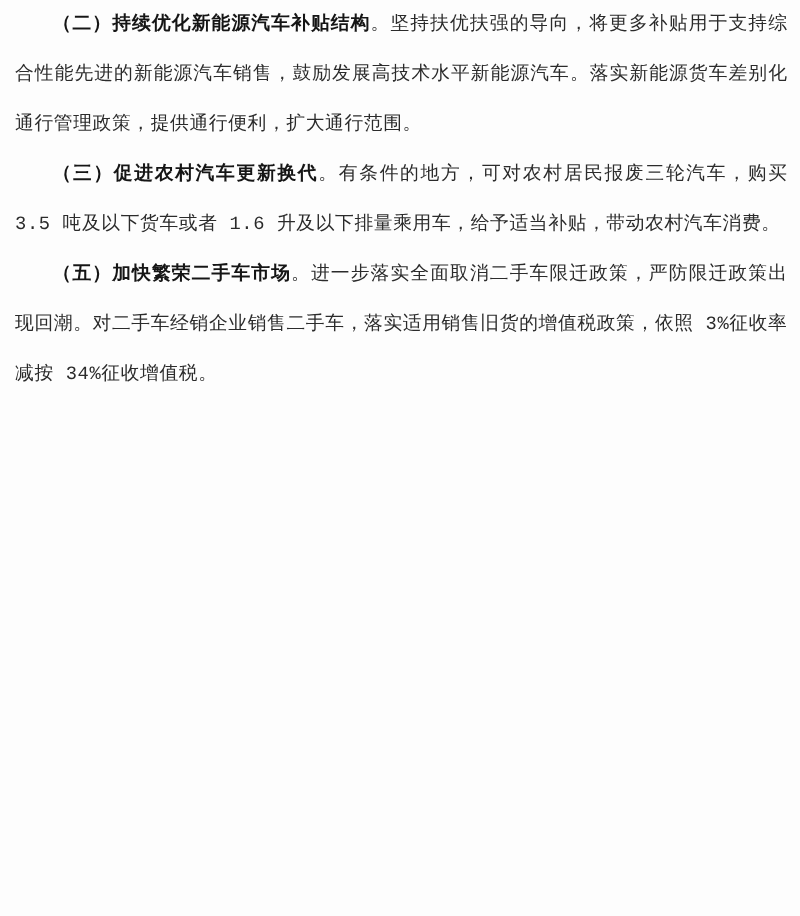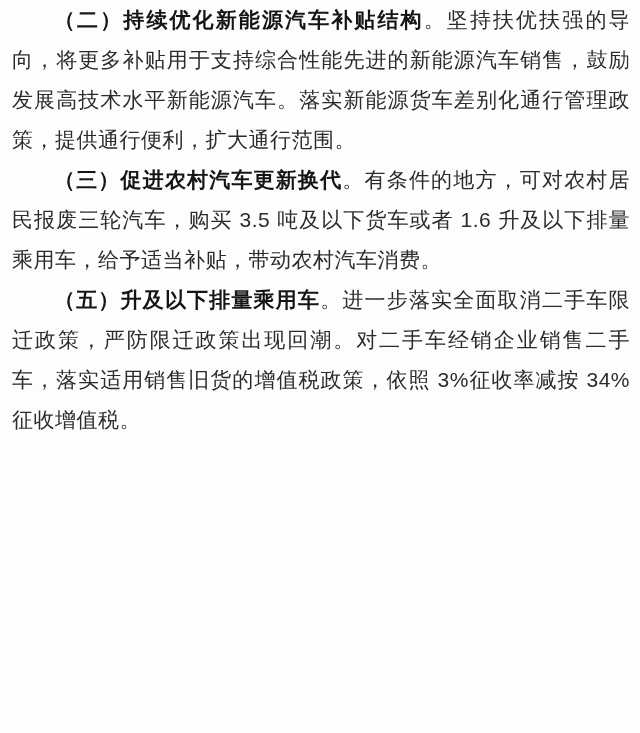--- a/index.html
+++ b/index.html
@@ -8,22 +8,22 @@
     background: #ffffff;
   }
   .page {
     position: relative;
     width: 640px;
     height: 733px;
     box-sizing: border-box;
     background: #fdfdfd;
     overflow: hidden;
     padding: 0 10px 0 12px;
-    font-family: Liberation Sans, sans-serif;
-    font-size: 21px;
+    font-family: Liberation Mono, monospace;
+    font-size: 15px;
     line-height: 40px;
     color: #2b2b2b;
     text-align: justify;
     text-justify: inter-ideograph;
     letter-spacing: 0.5px;
   }
   .para {
     margin: 0;
     text-indent: 2em;
   }
@@ -43,17 +43,17 @@
   <p class="para">
     <span class="para-heading">（二）持续优化新能源汽车补贴结构</span><span class="para-body">。</span><span class="para-body">坚持扶优扶强的导向，将更多补贴用于支持综合性能先进的新能源汽车销售，鼓励发展高技术水平新能源汽车。落实新能源货车差别化通行管理政策，提供通行便利，扩大通行范围。</span>
   </p>
 
   <p class="para">
     <span class="para-heading">（三）促进农村汽车更新换代</span><span class="para-body">。</span><span class="para-body">有条件的地方，可对农村居民报废三轮汽车，购买 3.5 吨及以下货车或者 1.6 升及以下排量乘用车，给予适当补贴，带动农村汽车消费。</span>
   </p>
 
 
   <p class="para">
-    <span class="para-heading">（五）升及以下排量乘用车</span><span class="para-body">。</span><span class="para-body">进一步落实全面取消二手车限迁政策，严防限迁政策出现回潮。对二手车经销企业销售二手车，落实适用销售旧货的增值税政策，依照 3%征收率减按 34%征收增值税。</span>
+    <span class="para-heading">（五）加快繁荣二手车市场</span><span class="para-body">。</span><span class="para-body">进一步落实全面取消二手车限迁政策，严防限迁政策出现回潮。对二手车经销企业销售二手车，落实适用销售旧货的增值税政策，依照 3%征收率减按 34%征收增值税。</span>
   </p>
 
 
 </div>
 
 </body></html>

